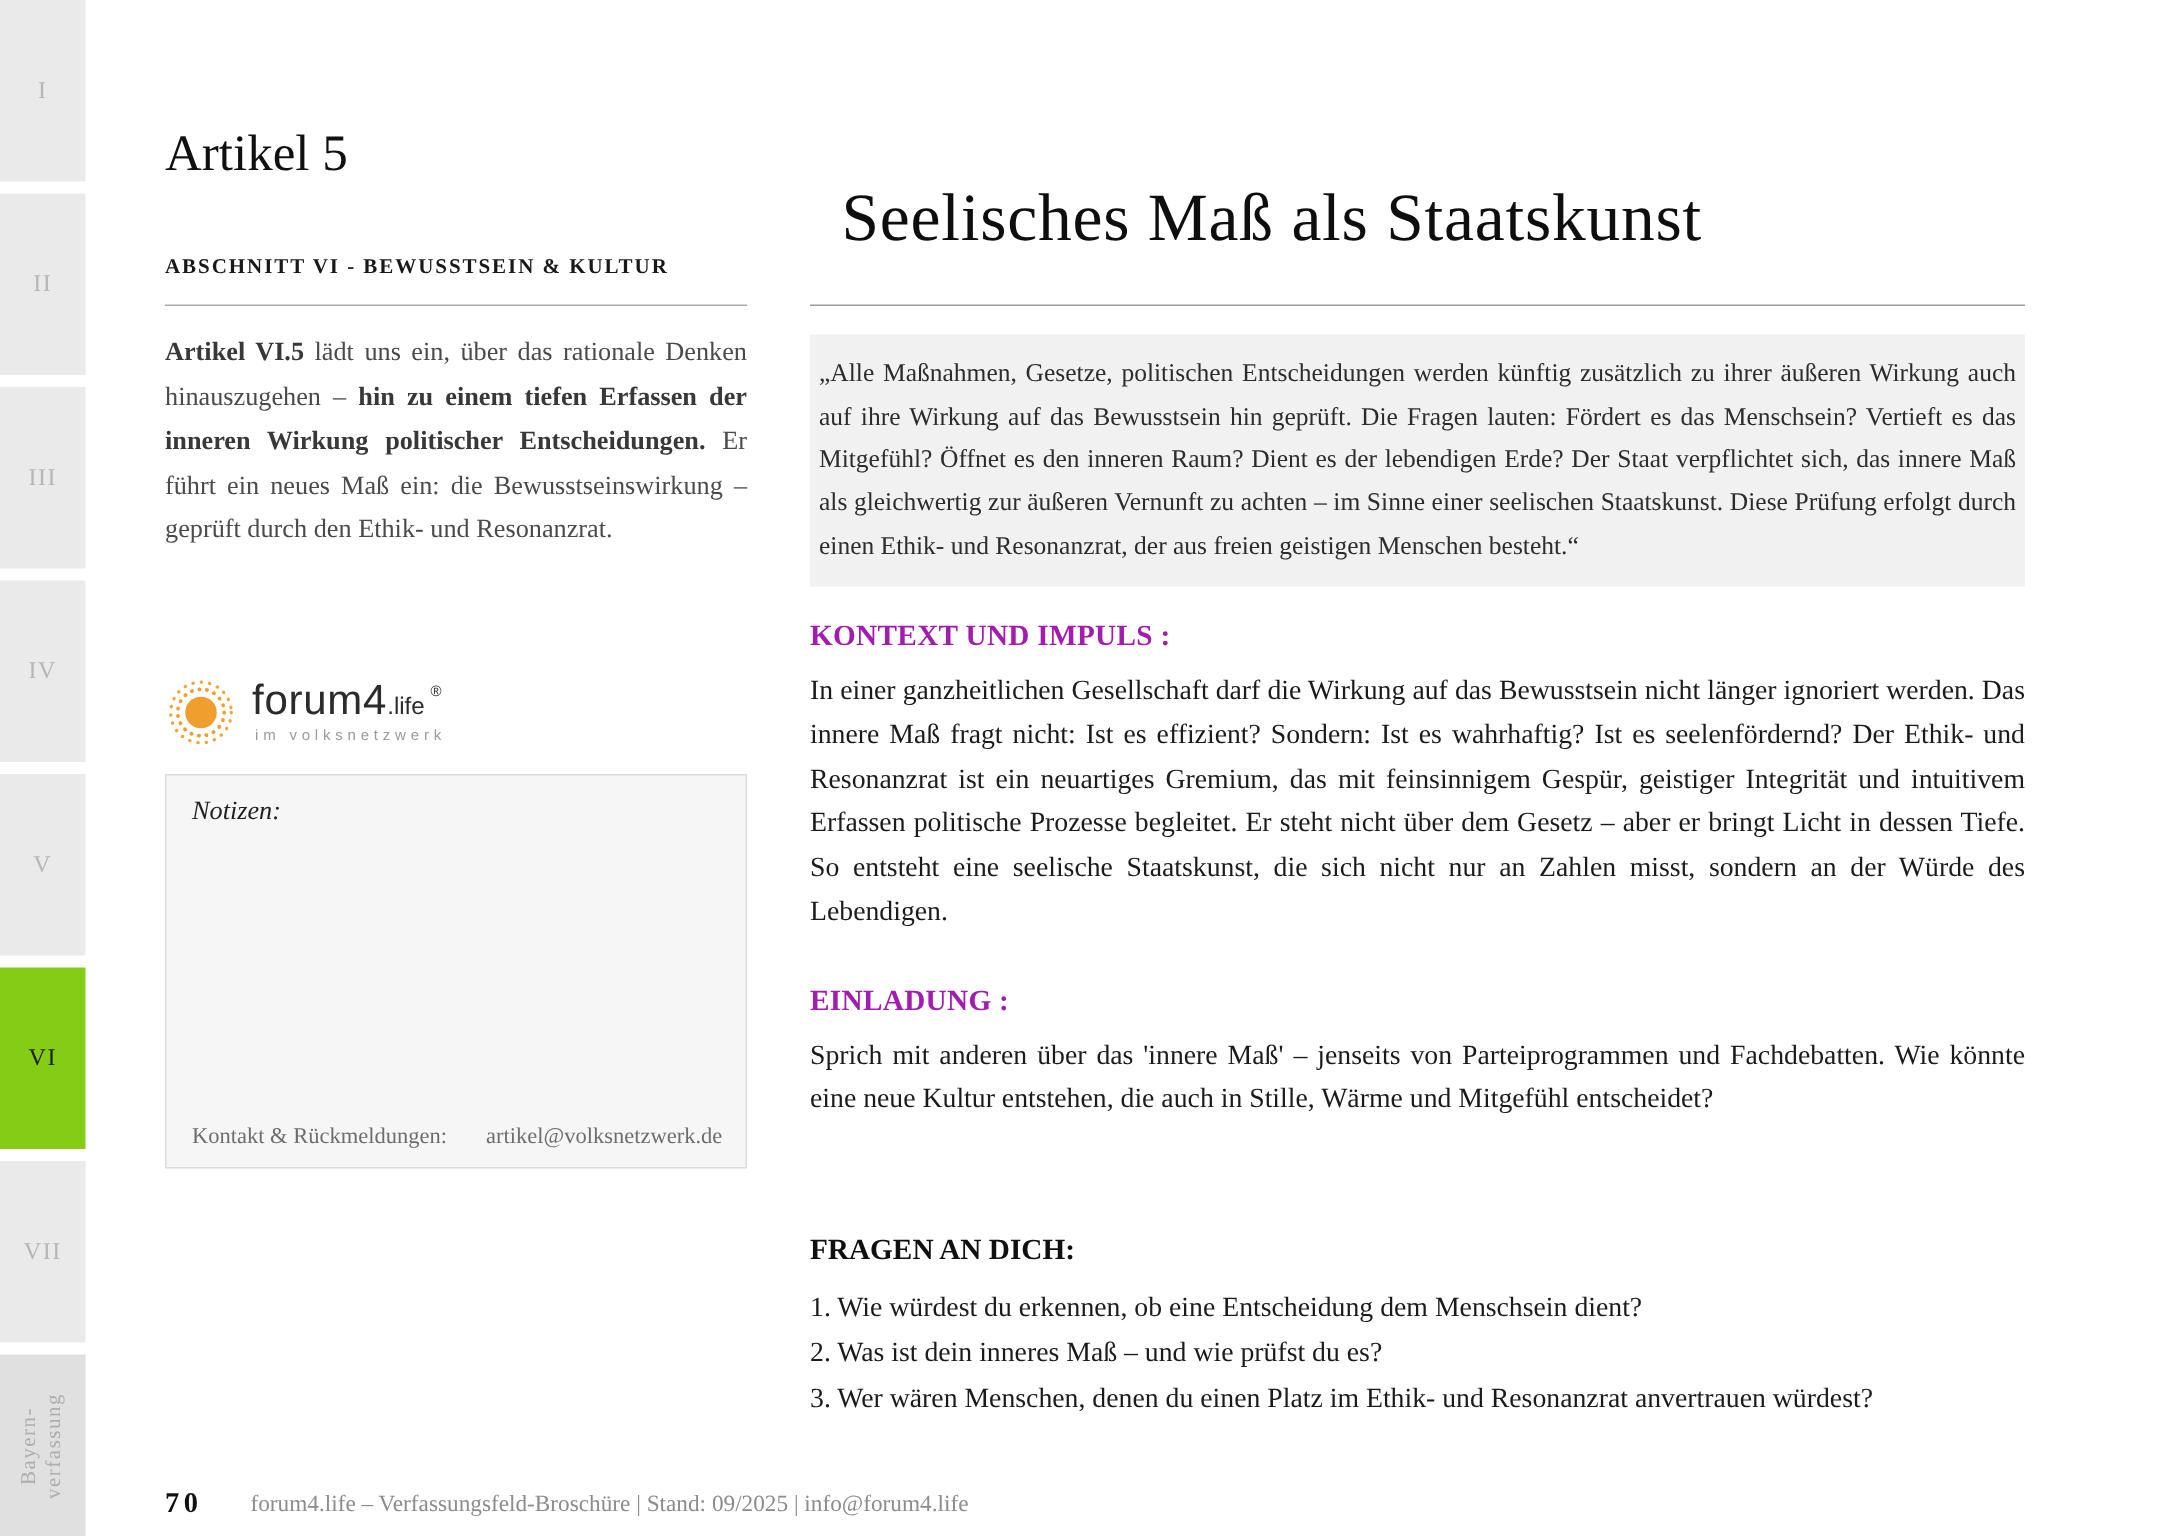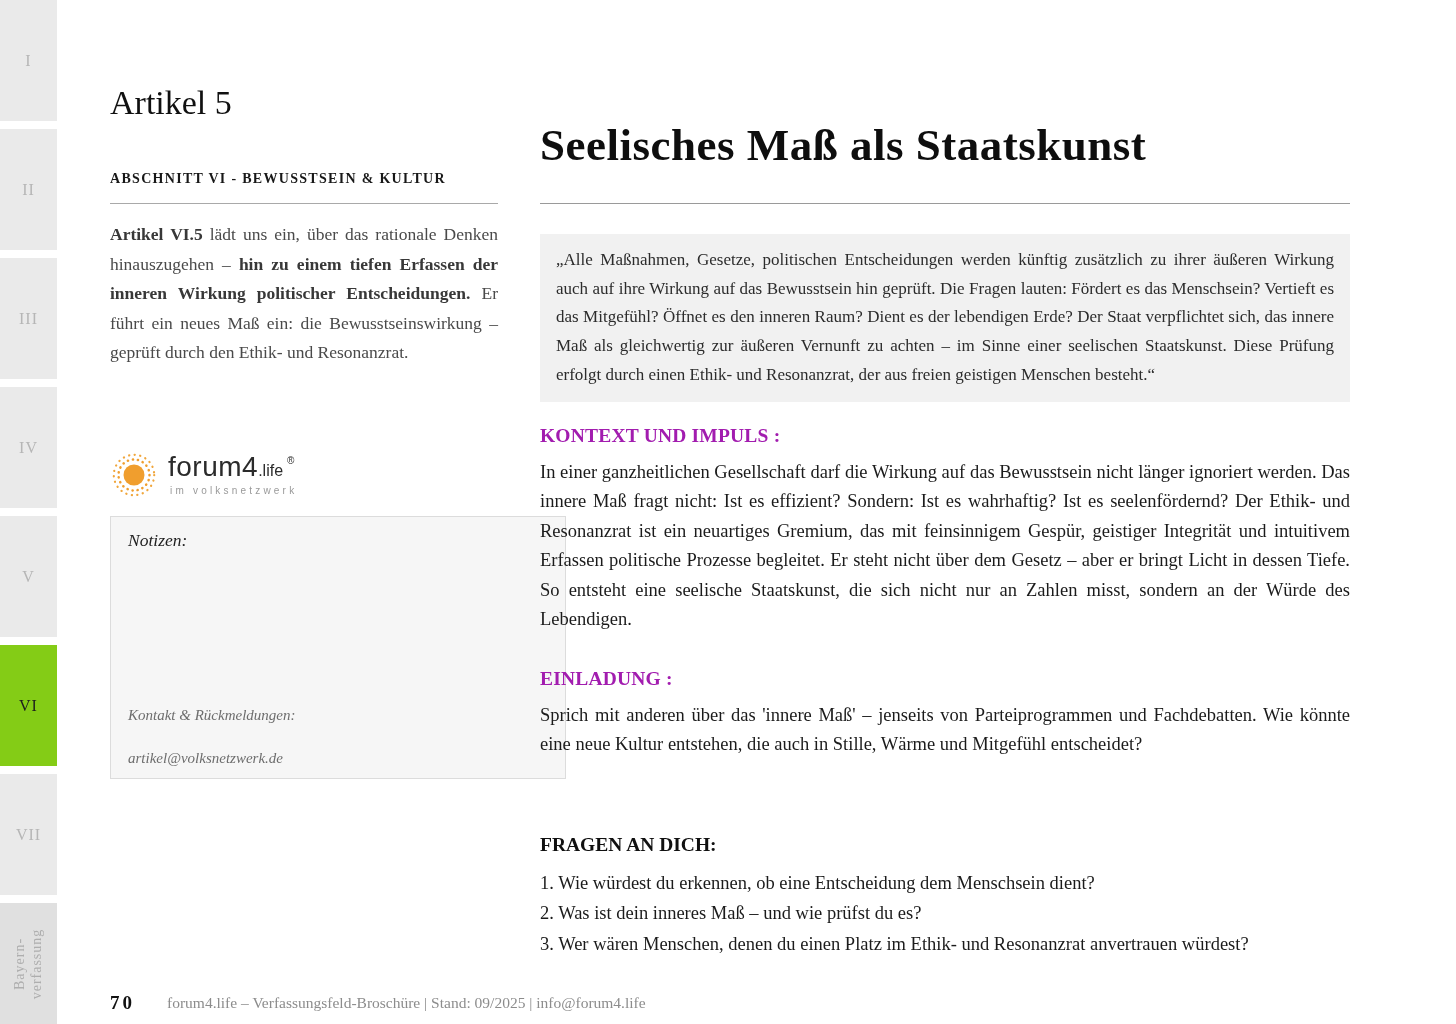--- a/index.html
+++ b/index.html
@@ -44,34 +44,34 @@
   .logo-row { margin-top:81px; display:flex; align-items:center; gap:10px; height:50px; }
   .sun-icon { flex:0 0 auto; margin-top:2px; }
   .logo-textwrap { display:flex; flex-direction:column; }
   .logo-line { display:flex; align-items:baseline; font-family:"Liberation Sans", sans-serif; }
   .logo-name { font-size:28px; color:#2b2b2b; font-weight:500; letter-spacing:0.5px; }
   .logo-tld { font-size:16px; color:#2b2b2b; font-weight:normal; }
   .logo-reg { font-size:10px; color:#2b2b2b; position:relative; top:-12px; margin-left:4px; }
   .logo-tagline { font-family:"Liberation Sans", sans-serif; font-size:10px; letter-spacing:3.2px; color:#9a9a9a; margin-top:2px; margin-left:2px; }
 
   .notes-box {
-    margin-top:17px; height:263px; width:456px;
+    margin-top:17px; height:263px; width:388px;
     background:#f6f6f6; border:1px solid #dcdcdc;
     position:relative; padding:13px 17px;
   }
   .notes-label { font-style:italic; font-size:17.5px; color:#1f1f1f; }
-  .notes-contact { position:absolute; bottom:11px; left:17px; right:12px; font-style:italic; font-size:15px; color:#6d6d6d; display:flex; gap:26px;flex-direction:column; }
+  .notes-contact { position:absolute; bottom:11px; left:17px; right:12px; font-size:15px; color:#6d6d6d; display:flex; gap:26px; }
 
   
   .right-col { position:absolute; left:540px; top:0; width:810px; }
-  .main-title { margin-top:120px; font-size:45px; font-weight:700; color:#0e0e0e; line-height:1.15; letter-spacing:0.5px; }
+  .main-title { margin-top:120px; font-size:45px; font-weight:400; color:#0e0e0e; line-height:1.15; letter-spacing:0.5px;margin-left:21px; }
   .divider { margin-top:31px; border-top:1px solid #9a9a9a; }
   .quote {
-    margin-top:30px; background:#f1f1f1;
-    padding:12px 16px; font-size:17px; line-height:28.8px;
+    margin-top:19px; background:#f1f1f1;
+    padding:12px 6px; font-size:17px; line-height:28.8px;
     text-align:justify; color:#2c2c2c;
   }
   .section-heading { margin-top:23px; font-size:19.5px; font-weight:bold; letter-spacing:0.2px; color:#a21caf; }
   .section-heading.second { margin-top:33px; }
   .section-body { margin-top:11px; font-size:18.5px; line-height:29.5px; text-align:justify; color:#1b1b1b; }
   .questions-heading { margin-top:74px; font-size:19.5px; font-weight:bold; color:#101010; }
   .question-list { margin-top:12px; }
   .question-item { font-size:18.5px; line-height:30.5px; color:#1b1b1b; }
 
   

